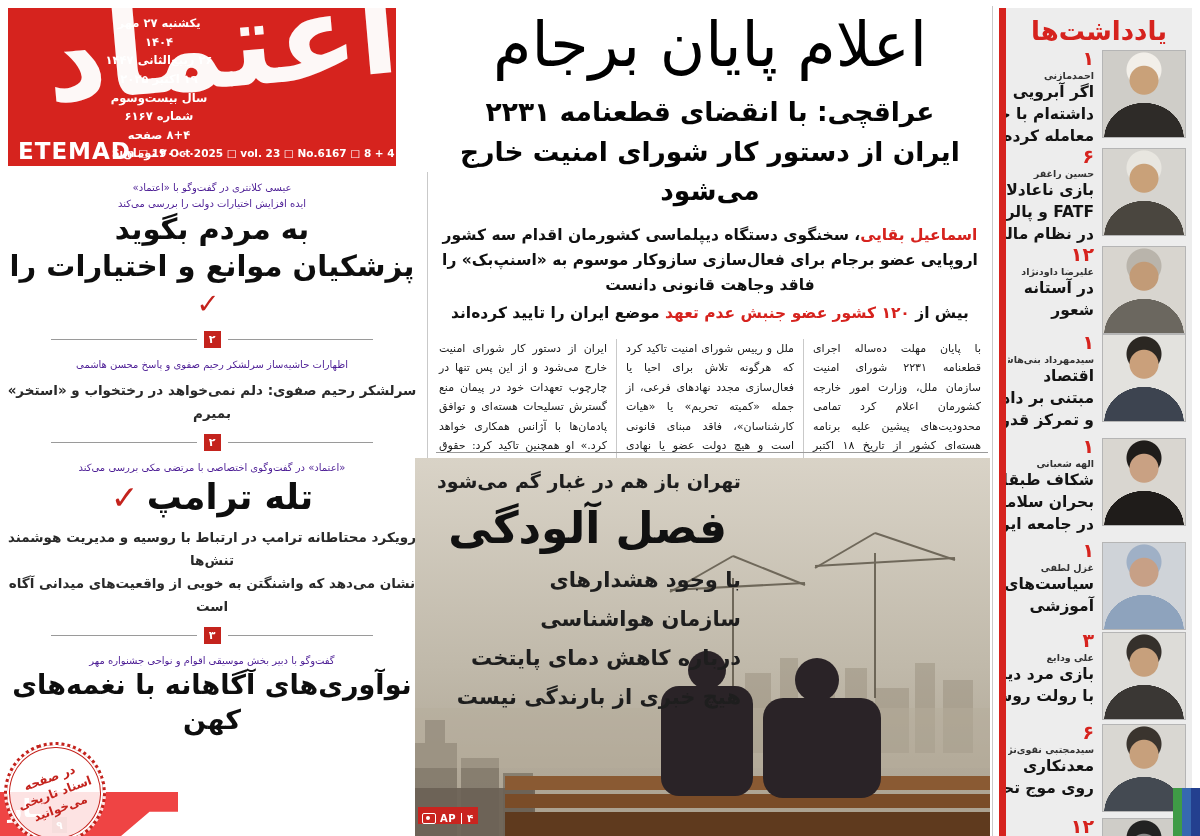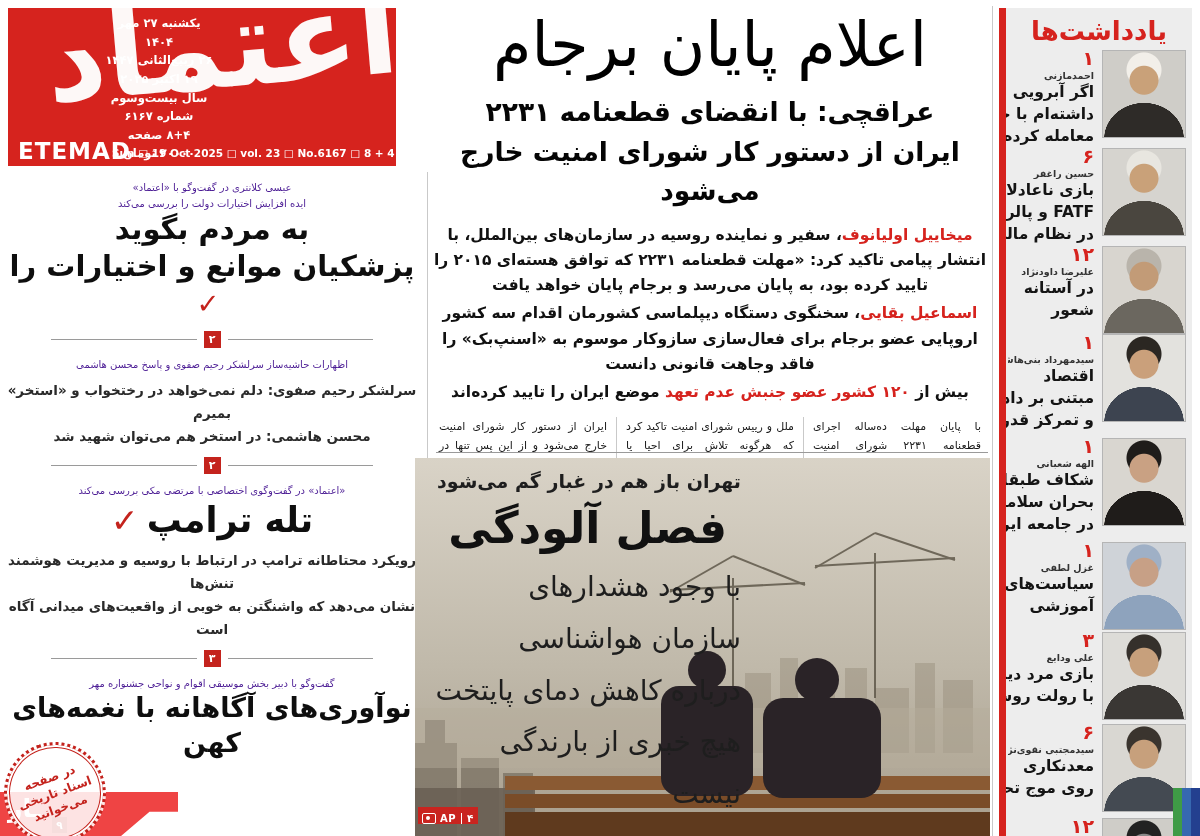--- a/index.html
+++ b/index.html
@@ -49,21 +49,21 @@
   .bcol{flex:1;padding:0 9px;font-size:11px;font-weight:500;line-height:1.78;color:#1a1a1a;}
   .bcol + .bcol{border-left:none;border-right:1px solid #c9c9c9;}
   .bodyhr{position:absolute;left:436px;top:452px;width:552px;height:1px;background:#9a9a9a;}
 
   
   .photo{position:absolute;left:415px;top:458px;width:575px;height:378px;overflow:hidden;background:#c3bcae;}
   .photo svg{position:absolute;left:0;top:0;}
   .ph-text{position:absolute;left:14px;top:12px;width:312px;text-align:right;color:#1e1e1e;z-index:2;}
   .ph-kicker{font-size:19px;font-weight:800;}
   .ph-hl{font-size:44px;font-weight:800;margin:10px 14px 8px 0;letter-spacing:-1px;color:#111;}
-  .ph-sub{font-size:28px;font-weight:400;line-height:1.85;}
+  .ph-sub{font-size:21px;font-weight:700;line-height:1.85;}
   .credit{position:absolute;left:3px;bottom:12px;display:flex;direction:ltr;align-items:flex-end;background:#c9241f;color:#fff;height:17px;padding:0 4px;z-index:2;}
   .cam{width:12px;height:9px;border:1px solid #fff;border-radius:2px;position:relative;margin-right:4px;}
   .cam::after{content:"";position:absolute;left:3px;top:1.5px;width:4px;height:4px;border-radius:50%;background:#fff;}
   .credit .ap{font-size:10px;font-weight:700;letter-spacing:.5px;padding-right:5px;border-right:1px solid #fff;}
   .credit .pnum{font-size:10.5px;font-weight:700;padding-left:5px;}
 
   
   .sidebar{position:absolute;left:1006px;top:8px;width:186px;height:828px;background:#ededed;overflow:hidden;}
   .sb-title{margin-top:8px;text-align:center;color:#d6231e;font-size:26px;font-weight:800;}
   .sb-item{position:absolute;left:0;right:4px;height:96px;}
@@ -118,21 +118,20 @@
       </div>
       <div class="divider">
           <span class="pg">۲</span>
         </div>
     </div>
 
     <div class="article">
       <div class="kicker">اظهارات حاشیه‌ساز سرلشکر رحیم صفوی و پاسخ محسن هاشمی</div>
       <div class="sub">
         <span class="ln" style="display:block;">سرلشکر رحیم صفوی: دلم نمی‌خواهد در رختخواب و «استخر» بمیرم</span>
-        <span class="ln" style="display:block;">محسن هاشمی: در استخر هم می‌توان شهید شد</span>
       </div>
       <div class="divider">
           <span class="pg">۲</span>
         </div>
     </div>
 
     <div class="article">
       <div class="kicker">«اعتماد» در گفت‌وگوی اختصاصی با مرتضی مکی بررسی می‌کند</div>
       <div class="hl hl3">
         <span class="ln"><span>تله ترامپ</span><span class="check">✓</span></span>
@@ -165,21 +164,20 @@
     </div>
   </div>
 
   <div class="center">
     <div class="main-hl">اعلام پایان برجام</div>
     <div class="main-sub">
       <span style="display:block;">عراقچی: با انقضای قطعنامه ۲۲۳۱</span>
       <span style="display:block;">ایران از دستور کار شورای امنیت خارج می‌شود</span>
     </div>
     <div class="bullets">
-      <div class="bullet"><span class="redlead">میخاییل اولیانوف</span><span>، سفیر و نماینده روسیه در سازمان‌های بین‌الملل، با انتشار پیامی تاکید کرد: «مهلت قطعنامه ۲۲۳۱ که توافق هسته‌ای ۲۰۱۵ را تایید کرده بود، به پایان می‌رسد و برجام پایان خواهد یافت</span></div>
       <div class="bullet"><span class="redlead">اسماعیل بقایی</span><span>، سخنگوی دستگاه دیپلماسی کشورمان اقدام سه کشور اروپایی عضو برجام برای فعال‌سازی سازوکار موسوم به «اسنپ‌بک» را فاقد وجاهت قانونی دانست</span></div>
       <div class="bullet"><span>بیش از </span><span class="redlead">۱۲۰ کشور عضو جنبش عدم تعهد</span><span> موضع ایران را تایید کرده‌اند</span></div>
     </div>
     <div class="bodycols">
       <div class="bcol">با پایان مهلت ده‌ساله اجرای قطعنامه ۲۲۳۱ شورای امنیت سازمان ملل، وزارت امور خارجه کشورمان اعلام کرد تمامی محدودیت‌های پیشین علیه برنامه هسته‌ای کشور از تاریخ ۱۸ اکتبر ۲۰۲۵ منقضی شده و هیچ اقدام حقوقی پس از این تاریخ علیه ایران معتبر نخواهد بود. در همین رابطه عباس عراقچی، وزیر امور خارجه کشورمان، در نامه‌ای رسمی به دبیر کل سازمان</div>
       <div class="bcol">ملل و رییس شورای امنیت تاکید کرد که هرگونه تلاش برای احیا یا فعال‌سازی مجدد نهادهای فرعی، از جمله «کمیته تحریم» یا «هیات کارشناسان»، فاقد مبنای قانونی است و هیچ دولت عضو یا نهادی نمی‌تواند بدون تصمیم جدید شورای امنیت اقدام کند. این در حالی است که عراقچی پیش‌تر نیز در شبکه اجتماعی ایکس نوشت: «با پایان قطعنامه ۲۲۳۱،</div>
       <div class="bcol"><span>ایران از دستور کار شورای امنیت خارج می‌شود و از این پس تنها در چارچوب تعهدات خود در پیمان منع گسترش تسلیحات هسته‌ای و توافق پادمان‌ها با آژانس همکاری خواهد کرد.» او همچنین تاکید کرد: حقوق حاکمیتی ایران قابل مذاکره نیست و کسانی که بر تحریف واقعیت اصرار دارند، خود را منزوی‌تر خواهند کرد. </span></div>
     </div>
   </div>
   <div class="bodyhr"></div>

